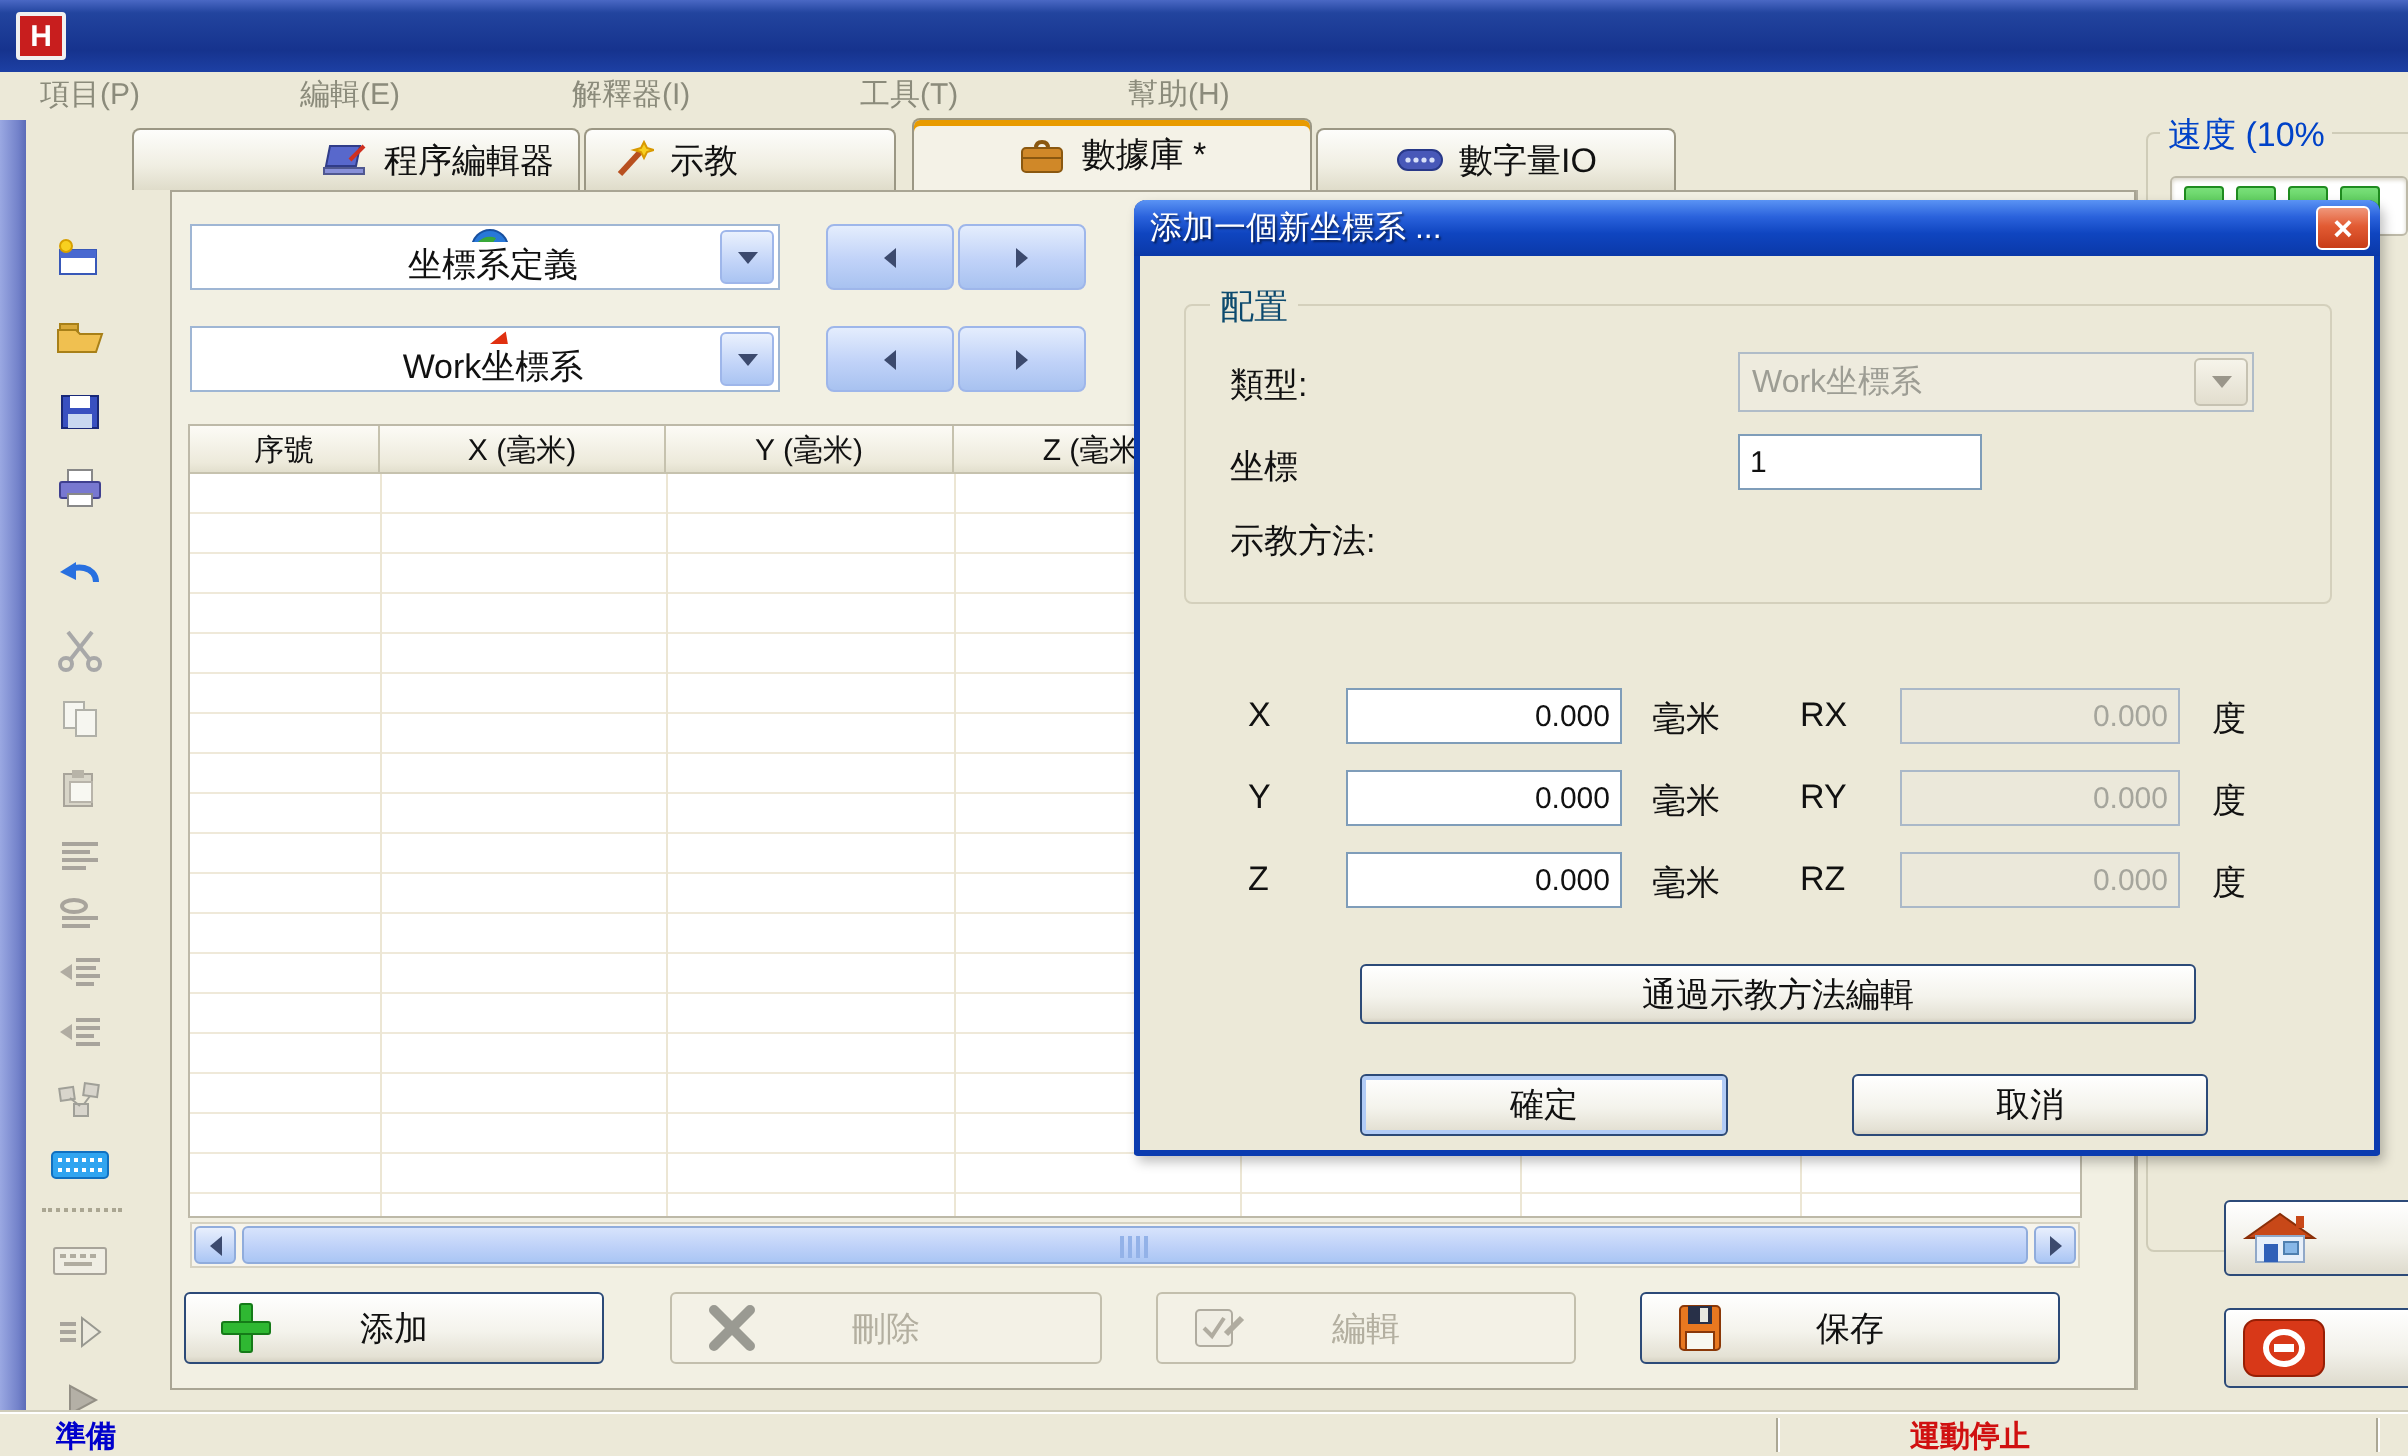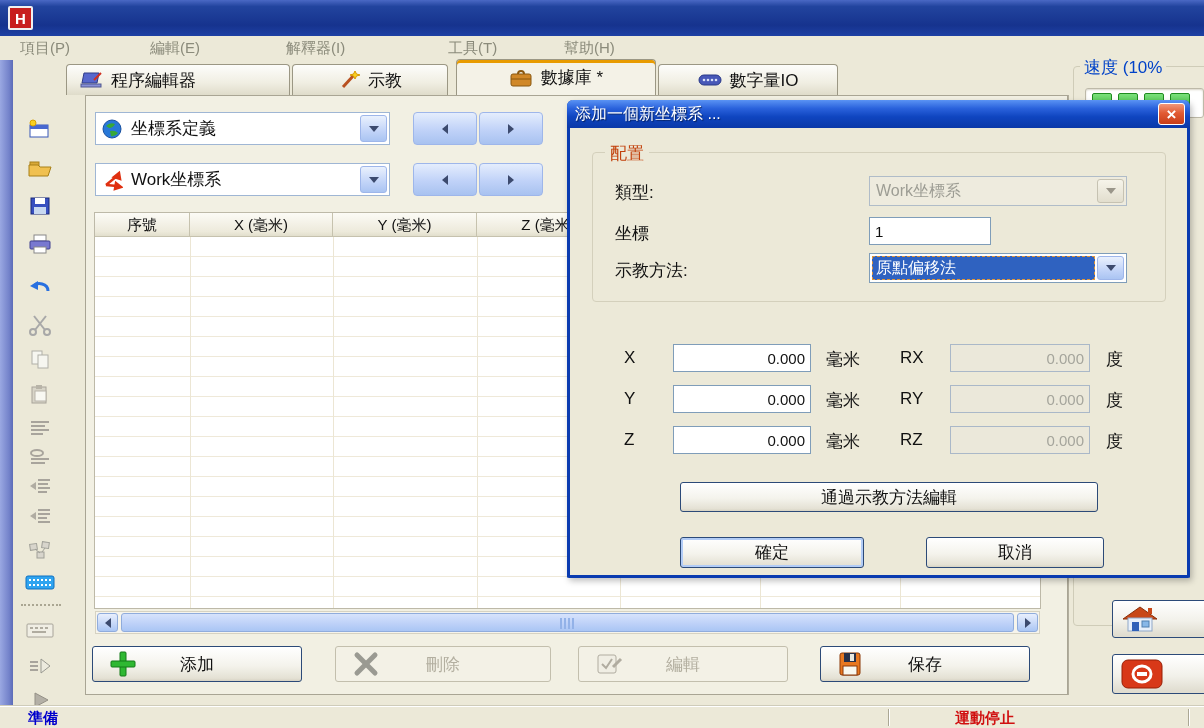--- a/index.html
+++ b/index.html
@@ -22,29 +22,29 @@
   
   .lstrip { left:0; top:60px; width:13px; height:662px; background:linear-gradient(90deg,#9aa8e2,#7382ca 70%,#5c6cb8); }
   .toolcol { left:13px; top:60px; width:72px; height:645px; background:#ece9d8; }
   .tbi { position:absolute; left:10px; width:34px; height:28px; display:flex; align-items:center; justify-content:center; }
   .tbi svg { display:block; }
   .tb-sep { position:absolute; left:8px; width:40px; height:0; border-top:2px dotted #aaa692; }
 
   
   .tab { top:64px; height:31px; background:linear-gradient(180deg,#fdfdfb,#f0eee2 60%,#dfdcca);
     border:1px solid #9b9784; border-bottom:none; border-radius:4px 4px 0 0;
-    display:flex; align-items:center; gap:8px; padding:0 12px; font-size:17px; color:#111; }
+    display:flex; align-items:center; gap:8px; padding:0 12px; font-size:17px; color:#111;justify-content:flex-end; }
   .tab.active { top:59px; height:36px; background:#f4f2e7; border-color:#9b9784;
     box-shadow:inset 0 3px 0 #e89b00; z-index:5; }
   .tab svg { flex:0 0 auto; }
 
   
   .panel { left:85px; top:95px; width:983px; height:600px; background:#f2f0e3; border:1px solid #a9a594; z-index:1; }
 
-  .main-combo { height:33px; background:#fff; border:1px solid #9fb6d4; display:flex; align-items:center; z-index:2; }
+  .main-combo { height:33px; background:#fff; border:1px solid #9fb6d4; display:flex; align-items:center; z-index:2;flex-direction:column; }
   .main-combo .ctext { font-size:17px; color:#111; margin-left:8px; white-space:nowrap; }
   .combo-btn { position:absolute; right:2px; top:2px; bottom:2px; width:27px; border:1px solid #9eb6ea; border-radius:3px;
     background:linear-gradient(180deg,#eaf1fd,#c2d4f8 60%,#aac4f2); display:flex; align-items:center; justify-content:center; }
   .tri-down { width:0; height:0; border-left:5px solid transparent; border-right:5px solid transparent; border-top:6px solid #3c4a6e; }
   .tri-left { width:0; height:0; border-top:5px solid transparent; border-bottom:5px solid transparent; border-right:6px solid #3c4a6e; }
   .tri-right{ width:0; height:0; border-top:5px solid transparent; border-bottom:5px solid transparent; border-left:6px solid #3c4a6e; }
   .nav-btn { height:33px; width:64px; border:1px solid #9eb6ea; border-radius:4px;
     background:linear-gradient(180deg,#e4edfd,#c0d2f8 55%,#a8c2f0); display:flex; align-items:center; justify-content:center; z-index:2; }
 
   
@@ -90,21 +90,21 @@
     background:#ece9d8; border:3px solid #0a3bb0; border-top:none; border-radius:6px 6px 2px 2px;
     box-shadow:2px 3px 6px rgba(0,0,0,.25); }
   .dlg-title { position:absolute; left:-3px; right:-3px; top:0; height:28px; border-radius:6px 6px 0 0;
     background:linear-gradient(180deg,#5a93f4 0%,#2a62dc 30%,#0f45c0 60%,#0a38a8 100%);
     display:flex; align-items:center; padding:0 8px; }
   .dlg-title-text { color:#fff; font-weight:normal; font-size:16px; text-shadow:1px 1px 1px rgba(0,0,0,.5); white-space:nowrap; }
   .dlg-close { position:absolute; right:5px; top:3px; width:27px; height:22px; border:1px solid #fff; border-radius:3px;
     background:linear-gradient(180deg,#f0977a 0%,#e25b33 45%,#c83d18 100%); color:#fff; font-weight:bold; font-size:17px;
     display:flex; align-items:center; justify-content:center; line-height:1; }
   .group-box { position:absolute; border:1px solid #d4d0bc; border-radius:4px; }
-  .group-label { position:absolute; top:-11px; left:12px; background:#ece9d8; padding:0 5px; color:#c2410c; font-size:17px; }
+  .group-label { position:absolute; top:-11px; left:12px; background:#ece9d8; padding:0 5px; color:#0c4a6e; font-size:17px; }
   .fld-label { position:absolute; font-size:17px; color:#111; white-space:nowrap; }
   .xp-input { position:absolute; background:#fff; border:1px solid #7f9db9; font-size:15px; color:#111;
     font-family:"Liberation Sans","DejaVu Sans",sans-serif; padding:0 5px; }
   .xp-input.num { text-align:right; }
   .xp-input.disabled { background:#ebe8da; border-color:#aab8c8; color:#a5a59c; }
   .xp-combo { position:absolute; background:#fff; border:1px solid #7f9db9; }
   .xp-combo .sel { position:absolute; left:2px; top:2px; bottom:2px; right:31px; background:#2f62c0; color:#fff;
     font-size:16px; display:flex; align-items:center; padding-left:4px; outline:1px dashed #e09538; outline-offset:-1px; white-space:nowrap; }
   .xp-combo.disabled { background:#eeebde; border-color:#b0bcc8; }
   .xp-combo.disabled .dtext { position:absolute; left:6px; top:0; bottom:0; display:flex; align-items:center; color:#9d9d94; font-size:16px; white-space:nowrap; }
@@ -124,21 +124,21 @@
 <body>
 
 <div class="abs titlebar">
   <div class="abs app-logo">H</div>
 </div>
 
 <div class="abs menubar">
   <span class="abs menu-item" style="left:20px">項目(P)</span>
   <span class="abs menu-item" style="left:150px">編輯(E)</span>
   <span class="abs menu-item" style="left:286px">解釋器(I)</span>
-  <span class="abs menu-item" style="left:448px">工具(T)</span>
+  <span class="abs menu-item" style="left:430px">工具(T)</span>
   <span class="abs menu-item" style="left:564px">幫助(H)</span>
 </div>
 
 <div class="abs lstrip"></div>
 <div class="abs toolcol">
   <div class="tbi" style="top:56px">
     <svg width="26" height="24">
         <rect x="3" y="7" width="18" height="12" fill="#fff" stroke="#3858b8"></rect>
         <rect x="3" y="7" width="18" height="4" fill="#4868d0"></rect>
         <circle cx="6" cy="5" r="3" fill="#f8d020" stroke="#d8a000"></circle>
@@ -292,21 +292,21 @@
 </div>
 
 <div class="abs tab" style="left:66px; width:224px">
   <svg width="24" height="18">
       <polygon points="5,2 20,2 18,12 3,12" fill="#5868cc" stroke="#303c88"></polygon>
       <rect x="2" y="13" width="20" height="3" fill="#8890d8" stroke="#505890"></rect>
       <line x1="15" y1="9" x2="22" y2="2" stroke="#d03020" stroke-width="2"></line>
     </svg>
   <span>程序編輯器</span>
 </div>
-<div class="abs tab" style="left:292px; width:156px; justify-content:center">
+<div class="abs tab" style="left:292px; width:156px; justify-content:flex-start">
   <svg width="22" height="20">
       <line x1="16" y1="5" x2="5" y2="17" stroke="#b85020" stroke-width="3"></line>
       <polygon points="17,1 18.5,4 22,5 18.5,6 17,9 15.5,6 12,5 15.5,4" fill="#f8d020" stroke="#d89800"></polygon>
     </svg>
   <span>示教</span>
 </div>
 <div class="abs tab active" style="left:456px; width:200px; justify-content:center">
   <svg width="24" height="20">
       <path d="M9 6 Q9 3 12 3 Q15 3 15 6" fill="none" stroke="#8a5810" stroke-width="2"></path>
       <rect x="2" y="6" width="20" height="12" rx="2" fill="#d08828" stroke="#8a5810"></rect>
@@ -474,26 +474,20 @@
   <span class="fld-label" style="left:45px; top:81px">類型:</span>
   <div class="xp-combo disabled" style="left:299px; top:76px; width:258px; height:30px">
     <span class="dtext">Work坐標系</span>
     <div class="combo-btn beige">
         <div class="tri-down"></div>
       </div>
   </div>
   <span class="fld-label" style="left:45px; top:122px">坐標</span>
   <input class="xp-input" style="left: 299px; top: 117px; width: 122px; height: 28px;" readonly="" value="1">
   <span class="fld-label" style="left:45px; top:159px">示教方法:</span>
-  <div class="xp-combo" style="left:299px; top:153px; width:258px; height:30px">
-    <span class="sel">原點偏移法</span>
-    <div class="combo-btn">
-        <div class="tri-down"></div>
-      </div>
-  </div>
 
 
   <span class="fld-label" style="left:54px; top:248px">X</span>
   <input class="xp-input num" style="left: 103px; top: 244px; width: 138px; height: 28px;" readonly="" value="0.000">
   <span class="fld-label" style="left:256px; top:248px">毫米</span>
   <span class="fld-label" style="left:330px; top:248px">RX</span>
   <input class="xp-input num disabled" style="left: 380px; top: 244px; width: 140px; height: 28px;" readonly="" value="0.000">
   <span class="fld-label" style="left:536px; top:248px">度</span>
 
   <span class="fld-label" style="left:54px; top:289px">Y</span>

